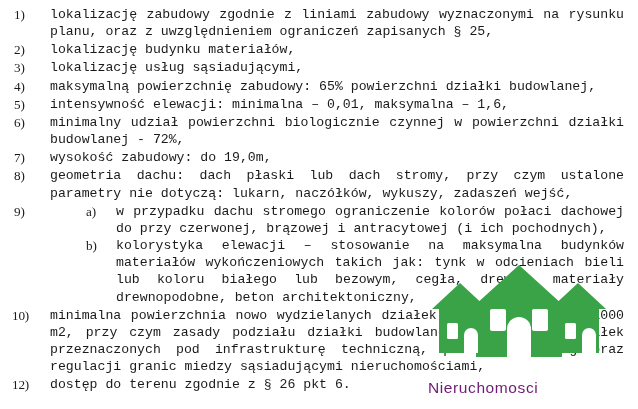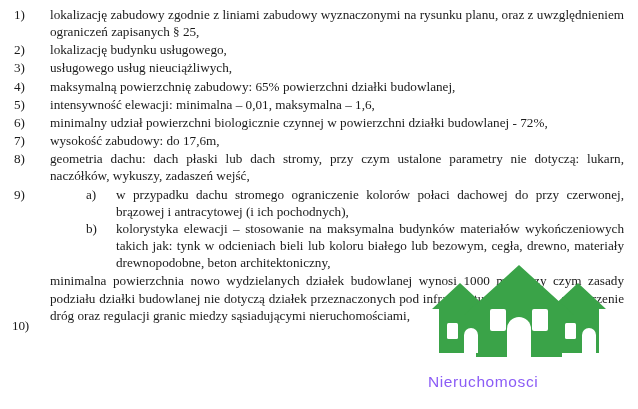--- a/index.html
+++ b/index.html
@@ -42,24 +42,24 @@
     left: 0;
     top: 0;
     width: 30px;
     text-align: left;
     font-size: 13.2px;
   }
   ol.lvl1 > li.wide-num > .num {
     left: -2px;
     width: 34px;
     letter-spacing: -0.2px;
-    margin-top: 45px;
   }
   .para {
     display: block;
+    font-family: Liberation Mono, monospace;
   }
   ol.lvl2 {
     list-style: none;
     margin: 0;
     padding: 0;
   }
   ol.lvl2 > li {
     position: relative;
     padding-left: 30px;
     margin: 0;
@@ -83,25 +83,25 @@
     position: absolute;
     right: 8px;
     bottom: 6px;
     width: 210px;
     height: 150px;
     pointer-events: none;
   }
   #watermark .wm-text {
     position: absolute;
     left: 8px;
-    bottom: 12px;
+    bottom: 6px;
     font-family: "Liberation Sans", sans-serif;
     font-size: 15.5px;
     letter-spacing: 0.6px;
-    color: #8b5cf6;
+    color: #701a75;
     font-weight: 400;
   }
   #watermark svg {
     position: absolute;
     right: 16px;
     top: 0;
   }
 </style>
 </head>
 <body>
@@ -109,46 +109,46 @@
 <div id="doc">
   <ol class="lvl1">
 
     <li>
       <span class="num">1)</span>
       <span class="para">lokalizację zabudowy zgodnie z liniami zabudowy wyznaczonymi na rysunku planu, oraz z uwzględnieniem ograniczeń zapisanych § 25,</span>
     </li>
 
     <li>
       <span class="num">2)</span>
-      <span class="para">lokalizację budynku usługowego,</span>
+      <span class="para">lokalizację budynku materiałów,</span>
     </li>
 
     <li>
       <span class="num">3)</span>
-      <span class="para">usługowego usług nieuciążliwych,</span>
+      <span class="para">lokalizację usług sąsiadującymi,</span>
     </li>
 
     <li>
       <span class="num">4)</span>
       <span class="para">maksymalną powierzchnię zabudowy: 65% powierzchni działki budowlanej,</span>
     </li>
 
     <li>
       <span class="num">5)</span>
       <span class="para">intensywność elewacji: minimalna – 0,01, maksymalna – 1,6,</span>
     </li>
 
     <li>
       <span class="num">6)</span>
       <span class="para">minimalny udział powierzchni biologicznie czynnej w powierzchni działki budowlanej - 72%,</span>
     </li>
 
     <li>
       <span class="num">7)</span>
-      <span class="para">wysokość zabudowy: do 17,6m,</span>
+      <span class="para">wysokość zabudowy: do 19,0m,</span>
     </li>
 
     <li>
       <span class="num">8)</span>
       <span class="para">geometria dachu: dach płaski lub dach stromy, przy czym ustalone parametry nie dotyczą: lukarn, naczółków, wykuszy, zadaszeń wejść,</span>
     </li>
 
     <li>
       <span class="num">9)</span>
       <div class="sub-wrap">
@@ -164,20 +164,24 @@
         </ol>
       </div>
     </li>
 
     <li class="wide-num">
       <span class="num">10)</span>
       <span class="para">minimalna powierzchnia nowo wydzielanych działek budowlanej wynosi 1000 m2, przy czym zasady podziału działki budowlanej nie dotyczą działek przeznaczonych pod infrastrukturę techniczną, poszerzenie dróg oraz regulacji granic miedzy sąsiadującymi nieruchomościami,</span>
     </li>
 
 
+    <li class="wide-num">
+      <span class="num">12)</span>
+      <span class="para">dostęp do terenu zgodnie z § 26 pkt 6.</span>
+    </li>
 
   </ol>
 </div>
 
 <div id="watermark">
   <svg width="190" height="120" viewBox="0 0 190 120">
     <g fill="#3aa348">
 
       <path d="M8 56 L36 30 L64 56 L57 56 L57 100 L15 100 L15 56 Z"></path>
 

